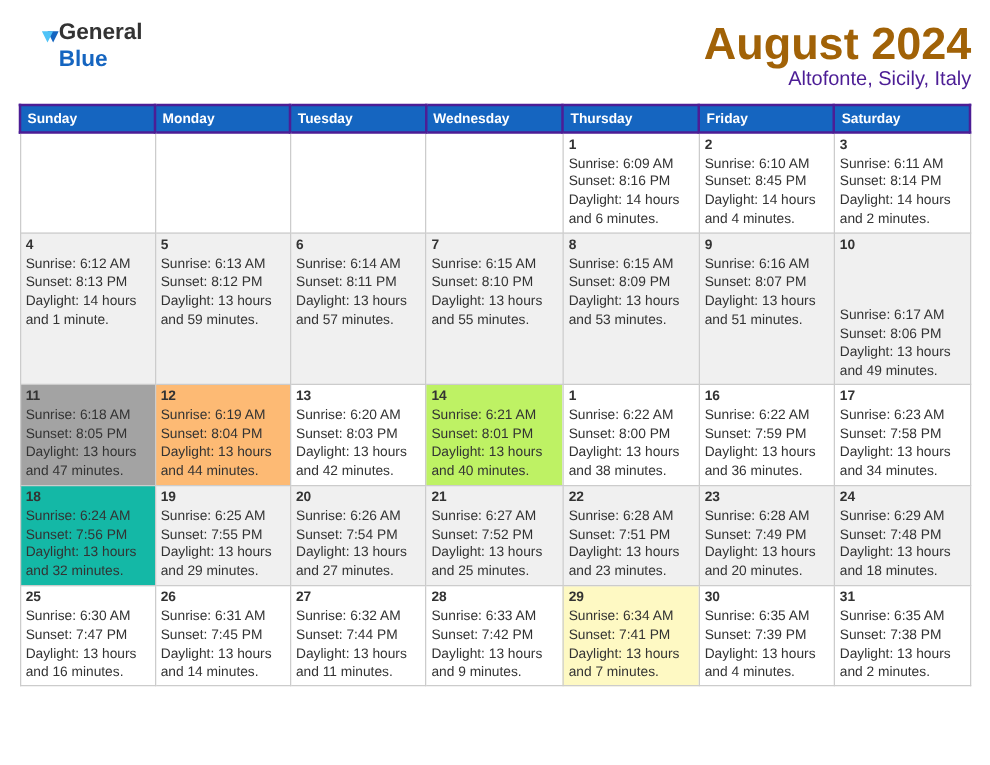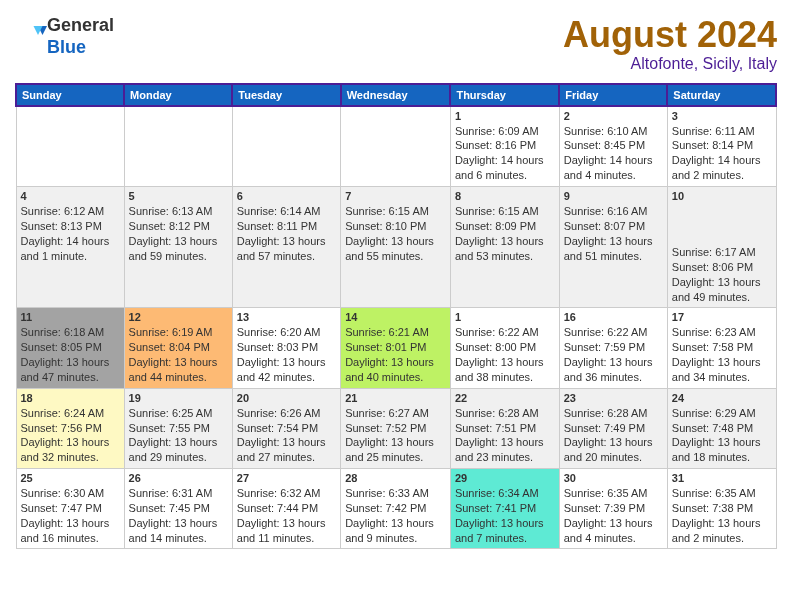--- a/index.html
+++ b/index.html
@@ -207,21 +207,21 @@
           </td>
           <td style="background: rgb(255, 255, 255);">
             <div class="day-num">17</div>
             <div class="day-info" style="white-space: pre-line;">Sunrise: 6:23 AM
 Sunset: 7:58 PM
 Daylight: 13 hours
 and 34 minutes.</div>
           </td>
         </tr>
         <tr>
-          <td style="background: #fef9c3;">
+          <td style="background: #14b8a6;">
             <div class="day-num">18</div>
             <div class="day-info" style="white-space: pre-line;">Sunrise: 6:24 AM
 Sunset: 7:56 PM
 Daylight: 13 hours
 and 32 minutes.</div>
           </td>
           <td style="background: rgb(240, 240, 240);">
             <div class="day-num">19</div>
             <div class="day-info" style="white-space: pre-line;">Sunrise: 6:25 AM
 Sunset: 7:55 PM
@@ -286,21 +286,21 @@
 Daylight: 13 hours
 and 11 minutes.</div>
           </td>
           <td style="background: rgb(255, 255, 255);">
             <div class="day-num">28</div>
             <div class="day-info" style="white-space: pre-line;">Sunrise: 6:33 AM
 Sunset: 7:42 PM
 Daylight: 13 hours
 and 9 minutes.</div>
           </td>
-          <td style="background: #5eead4;">
+          <td style="background: #fef9c3;">
             <div class="day-num">29</div>
             <div class="day-info" style="white-space: pre-line;">Sunrise: 6:34 AM
 Sunset: 7:41 PM
 Daylight: 13 hours
 and 7 minutes.</div>
           </td>
           <td style="background: rgb(255, 255, 255);">
             <div class="day-num">30</div>
             <div class="day-info" style="white-space: pre-line;">Sunrise: 6:35 AM
 Sunset: 7:39 PM

